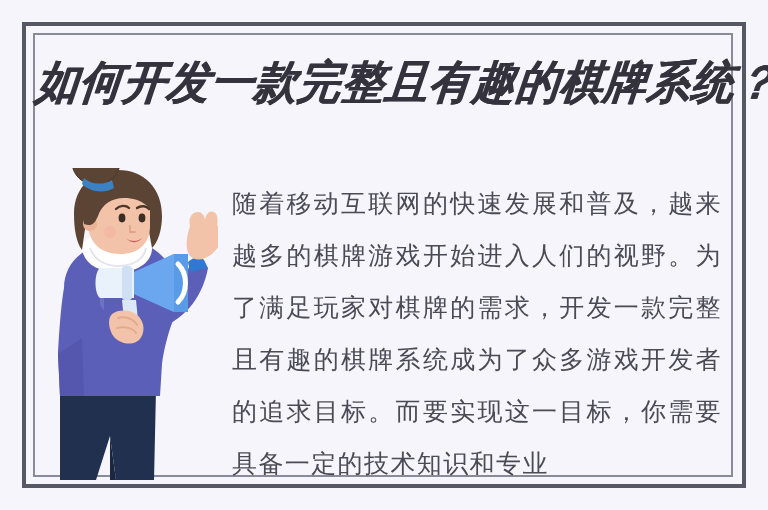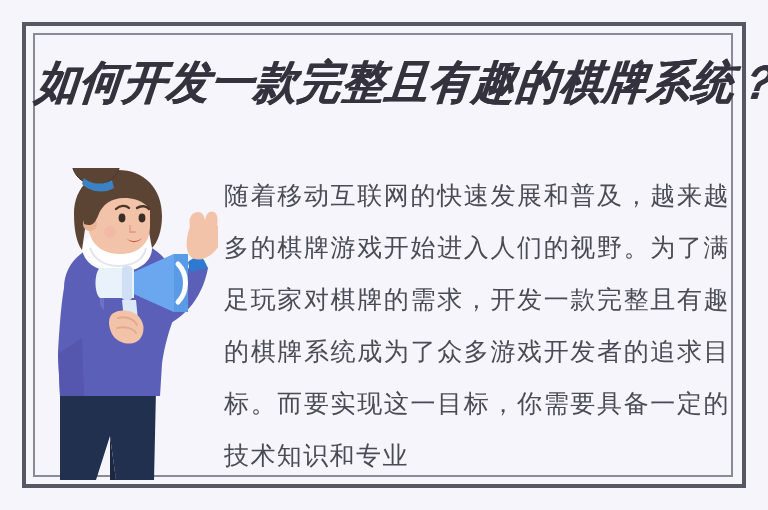--- a/index.html
+++ b/index.html
@@ -79,21 +79,21 @@
   }
   .body-text {
     font-family: "DejaVu Sans", "Liberation Sans", sans-serif;
     font-size: 25px;
     line-height: 52px;
     color: #4b4b55;
     letter-spacing: 1.4px;
     text-align: justify;
     text-align-last: left;
     word-break: break-all;
-    margin: 0;
+    margin: 8px;
   }
 
   
   .illustration {
     position: absolute;
     left: 38px;
     top: 168px;
     width: 180px;
     height: 312px;
     z-index: 4;

